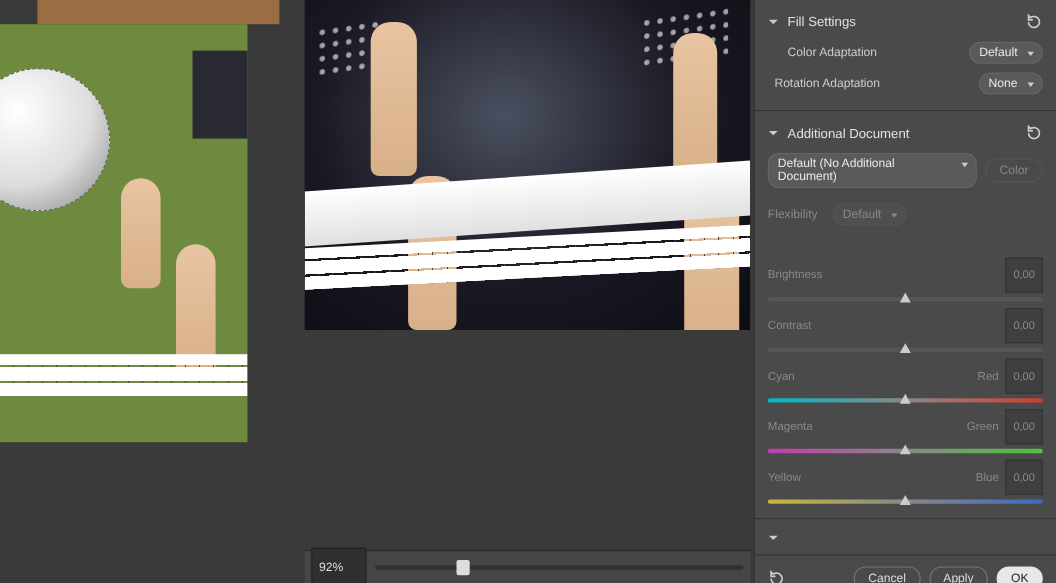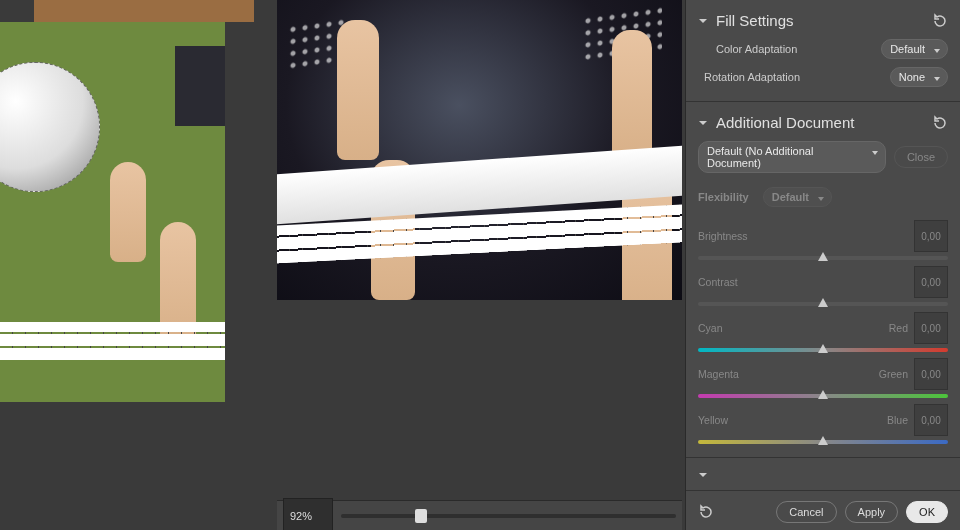--- a/index.html
+++ b/index.html
@@ -8,21 +8,21 @@
   .thumb-strip { position: absolute; left: 0; top: 0; width: 225px; height: 380px; background: #6e8a3f; overflow: hidden; }
   .thumb-tab { position: absolute; top: 0; left: 34px; width: 220px; height: 22px; background: #9a6d42; }
   .main-canvas { position: absolute; left: 277px; top: 0; width: 405px; height: 300px; background: #1a1a22; overflow: hidden; }
   .zoom-bar { position: absolute; left: 277px; bottom: 0; width: 405px; height: 30px; display: flex; align-items: center; gap: 8px; background: #454545; padding: 0 6px; border-top: 1px solid #2a2a2a; }
   .zoom-val { width: 50px; height: 36px; background: #2f2f2f; color: #ddd; font-size: 11px; display: flex; align-items: center; padding: 0 6px; border: 1px solid #222; }
   .zoom-slider { flex: 1; position: relative; height: 4px; background: #2f2f2f; border-radius: 2px; }
   .zoom-thumb { position: absolute; top: -5px; left: 22%; width: 12px; height: 14px; background: #ddd; border-radius: 2px; }
   .side-panel { width: 275px; height: 530px; background: #4a4a4a; border-left: 1px solid #2a2a2a; display: flex; flex-direction: column; color: #ccc; font-size: 11.5px; }
   .section { border-bottom: 1px solid #333; padding: 8px 12px 10px 12px; }
   .section-head { display: flex; align-items: center; gap: 8px; padding: 4px 0 6px 0; }
-  .section-title { flex: 1; color: #e0e0e0; font-size: 15px; }
+  .section-title { flex: 1; color: #e0e0e0; font-size: 12px; }
   .chevron { width: 10px; height: 10px; display: inline-block; }
   .chevron svg { width: 10px; height: 10px; fill: #ccc; }
   .reset-icon { width: 16px; height: 16px; cursor: pointer; }
   .reset-icon svg { width: 16px; height: 16px; stroke: #ccc; fill: none; stroke-width: 1.5; }
   .row { display: flex; align-items: center; padding: 4px 0; gap: 8px; }
   .row-label { color: #ccc; font-size: 11px; }
   .row-label.dim { color: #888; }
   .spacer { flex: 1; }
   .dropdown { background: #5a5a5a; color: #e8e8e8; font-size: 11px; padding: 3px 22px 3px 8px; border-radius: 10px; position: relative; cursor: pointer; border: 1px solid #666; }
   .dropdown.dim { background: #4f4f4f; color: #888; border-color: #555; }
@@ -135,34 +135,34 @@
             <path d="M3 8a5 5 0 1 0 2-4L3 2v4h4"></path>
           </svg></span>
     </div>
     <div class="full-dd-row">
       <div class="dropdown full-dd">
         <span>Default (No Additional Document)</span>
         <span class="dd-caret"><svg viewBox="0 0 8 8">
               <path d="M1 2 L4 6 L7 2 Z"></path>
             </svg></span>
       </div>
-      <button class="btn dim">Close</button>
-    </div>
-
-    <div class="row" style="margin-top:6px;font-weight:bold;">
+      <button class="btn dim">Color</button>
+    </div>
+
+    <div class="row" style="margin-top:6px;">
       <span class="row-label dim">Flexibility</span>
       <div class="dropdown dim" style="margin-left:6px;">
         <span>Default</span>
         <span class="dd-caret"><svg viewBox="0 0 8 8">
               <path d="M1 2 L4 6 L7 2 Z"></path>
             </svg></span>
       </div>
     </div>
 
-    <div class="slider-block" style="margin-top:6px;">
+    <div class="slider-block" style="margin-top:22px;">
       <div class="slider-labels">
         <span class="left">Brightness</span>
         <div class="num-field" style="margin-left:auto;">0,00</div>
       </div>
       <div class="slider-track dim">
         <div class="slider-thumb"></div>
       </div>
     </div>
 
     <div class="slider-block">

